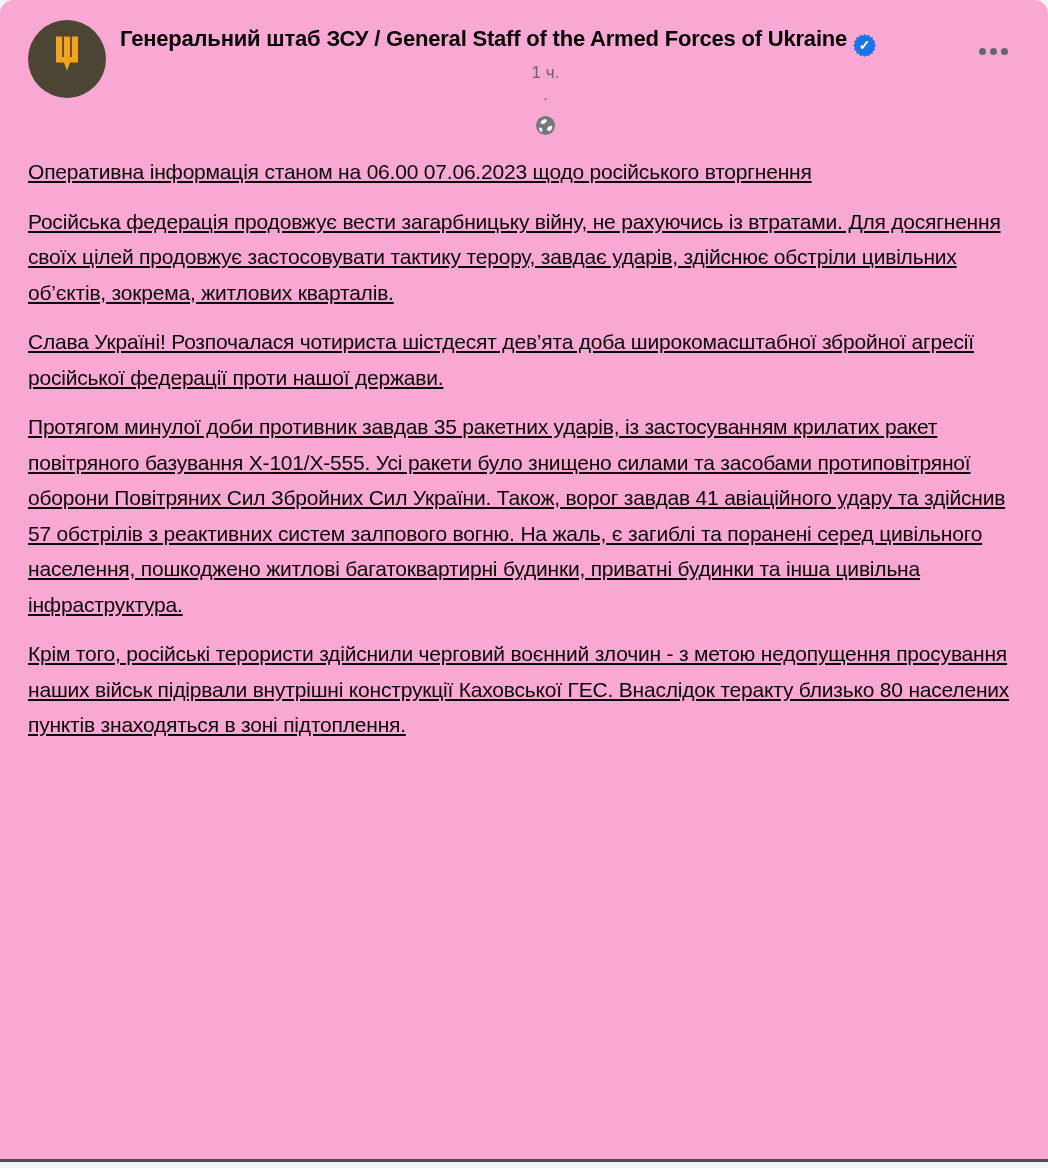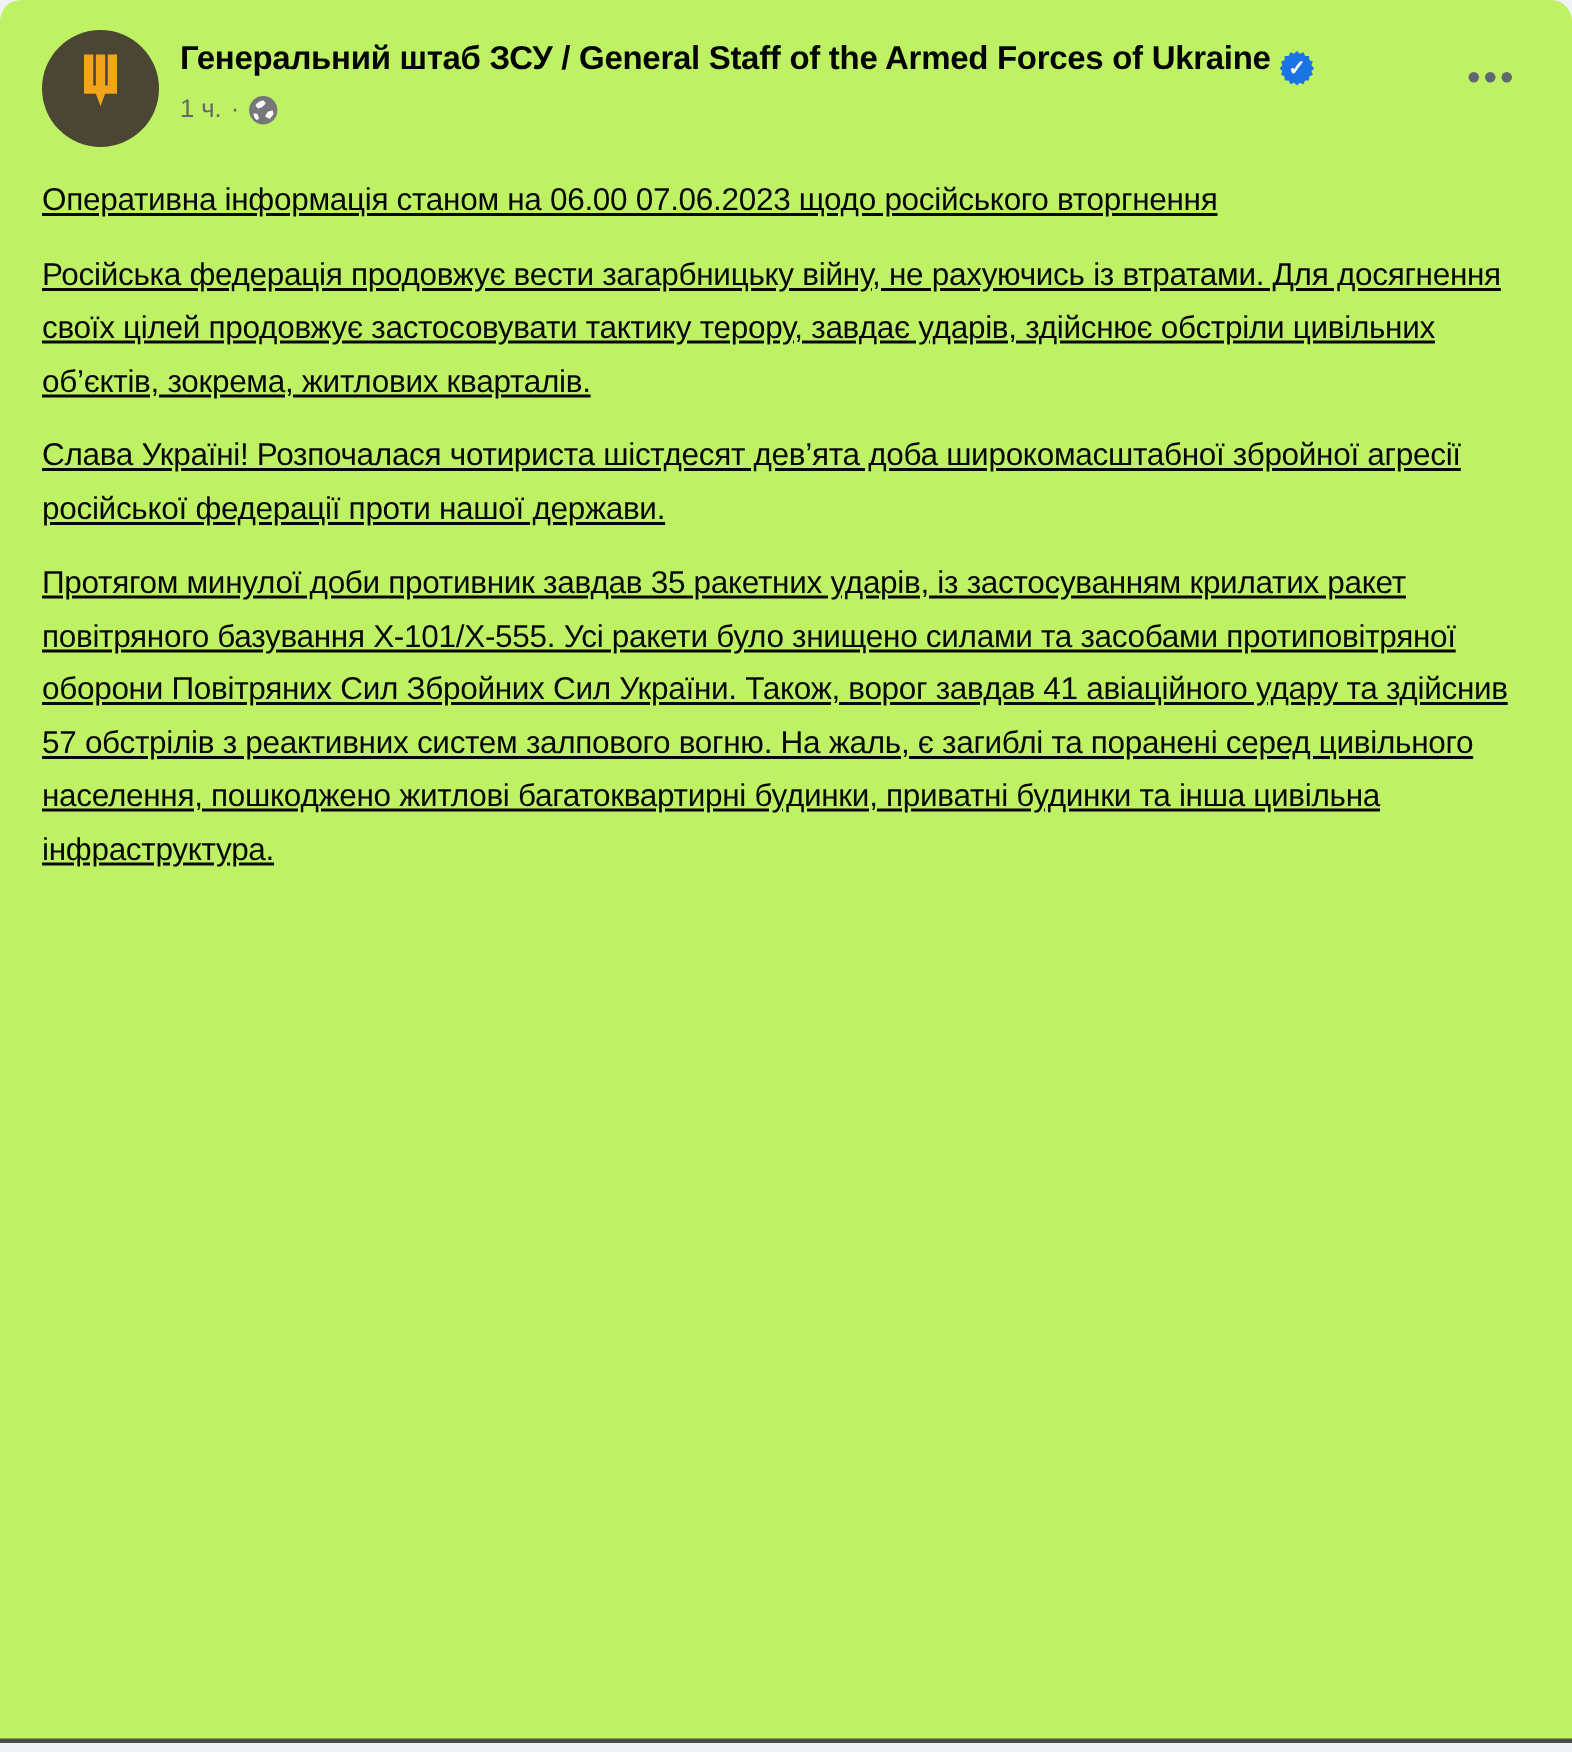--- a/index.html
+++ b/index.html
@@ -5,21 +5,21 @@
   * { margin: 0; padding: 0; box-sizing: border-box; }
   html, body {
     width: 1048px;
     font-family: "Liberation Sans", sans-serif;
     background: #f0f2f5;
   }
   .post-card {
     position: relative;
     width: 1048px;
     min-height: 1162px;
-    background: #bef264;
+    background: #f9a8d4;
     border-radius: 14px 14px 0 0;
     overflow: hidden;
   }
   
   .header {
     display: flex;
     align-items: flex-start;
     padding: 20px 28px 0 28px;
   }
   .avatar {
@@ -61,25 +61,26 @@
       41.6% 7.8%, 50% 0%, 58.4% 7.8%, 69.1% 3.8%, 73.9% 14.2%, 85.4% 14.6%,
       85.8% 26.1%, 96.2% 30.9%, 92.2% 41.6%);
     color: #ffffff;
     font-size: 14px;
     font-weight: 700;
     text-align: center;
     line-height: 23px;
   }
   .meta-line {
     display: flex;
-    align-items: flex-start;
+    align-items: center;
     gap: 6px;
     margin-top: 6px;
     font-size: 17px;
     color: #65676b;
+    flex-direction: column;
   }
   .meta-line .timestamp { cursor: pointer; }
   .globe { display: inline-block; width: 21px; height: 21px; }
   .more-button {
     flex: 0 0 auto;
     display: flex;
     gap: 4px;
     align-items: center;
     padding: 14px 8px;
     margin-top: 14px;
@@ -152,17 +153,18 @@
       <span class="dot"></span>
     </div>
 
   </div>
 
   <div class="post-body">
     <p>Оперативна інформація станом на 06.00 07.06.2023 щодо російського вторгнення</p>
     <p>Російська федерація продовжує вести загарбницьку війну, не рахуючись із втратами. Для досягнення своїх цілей продовжує застосовувати тактику терору, завдає ударів, здійснює обстріли цивільних об’єктів, зокрема, житлових кварталів.</p>
     <p>Слава Україні! Розпочалася чотириста шістдесят дев’ята доба широкомасштабної збройної агресії російської федерації проти нашої держави.</p>
     <p>Протягом минулої доби противник завдав 35 ракетних ударів, із застосуванням крилатих ракет повітряного базування Х-101/Х-555. Усі ракети було знищено силами та засобами протиповітряної оборони Повітряних Сил Збройних Сил України. Також, ворог завдав 41 авіаційного удару та здійснив 57 обстрілів з реактивних систем залпового вогню. На жаль, є загиблі та поранені серед цивільного населення, пошкоджено житлові багатоквартирні будинки, приватні будинки та інша цивільна інфраструктура.</p>
+    <p>Крім того, російські терористи здійснили черговий воєнний злочин - з метою недопущення просування наших військ підірвали внутрішні конструкції Каховської ГЕС. Внаслідок теракту близько 80 населених пунктів знаходяться в зоні підтоплення.</p>
   </div>
 
   <div class="bottom-line"></div>
 
 </div>
 
 </body></html>

